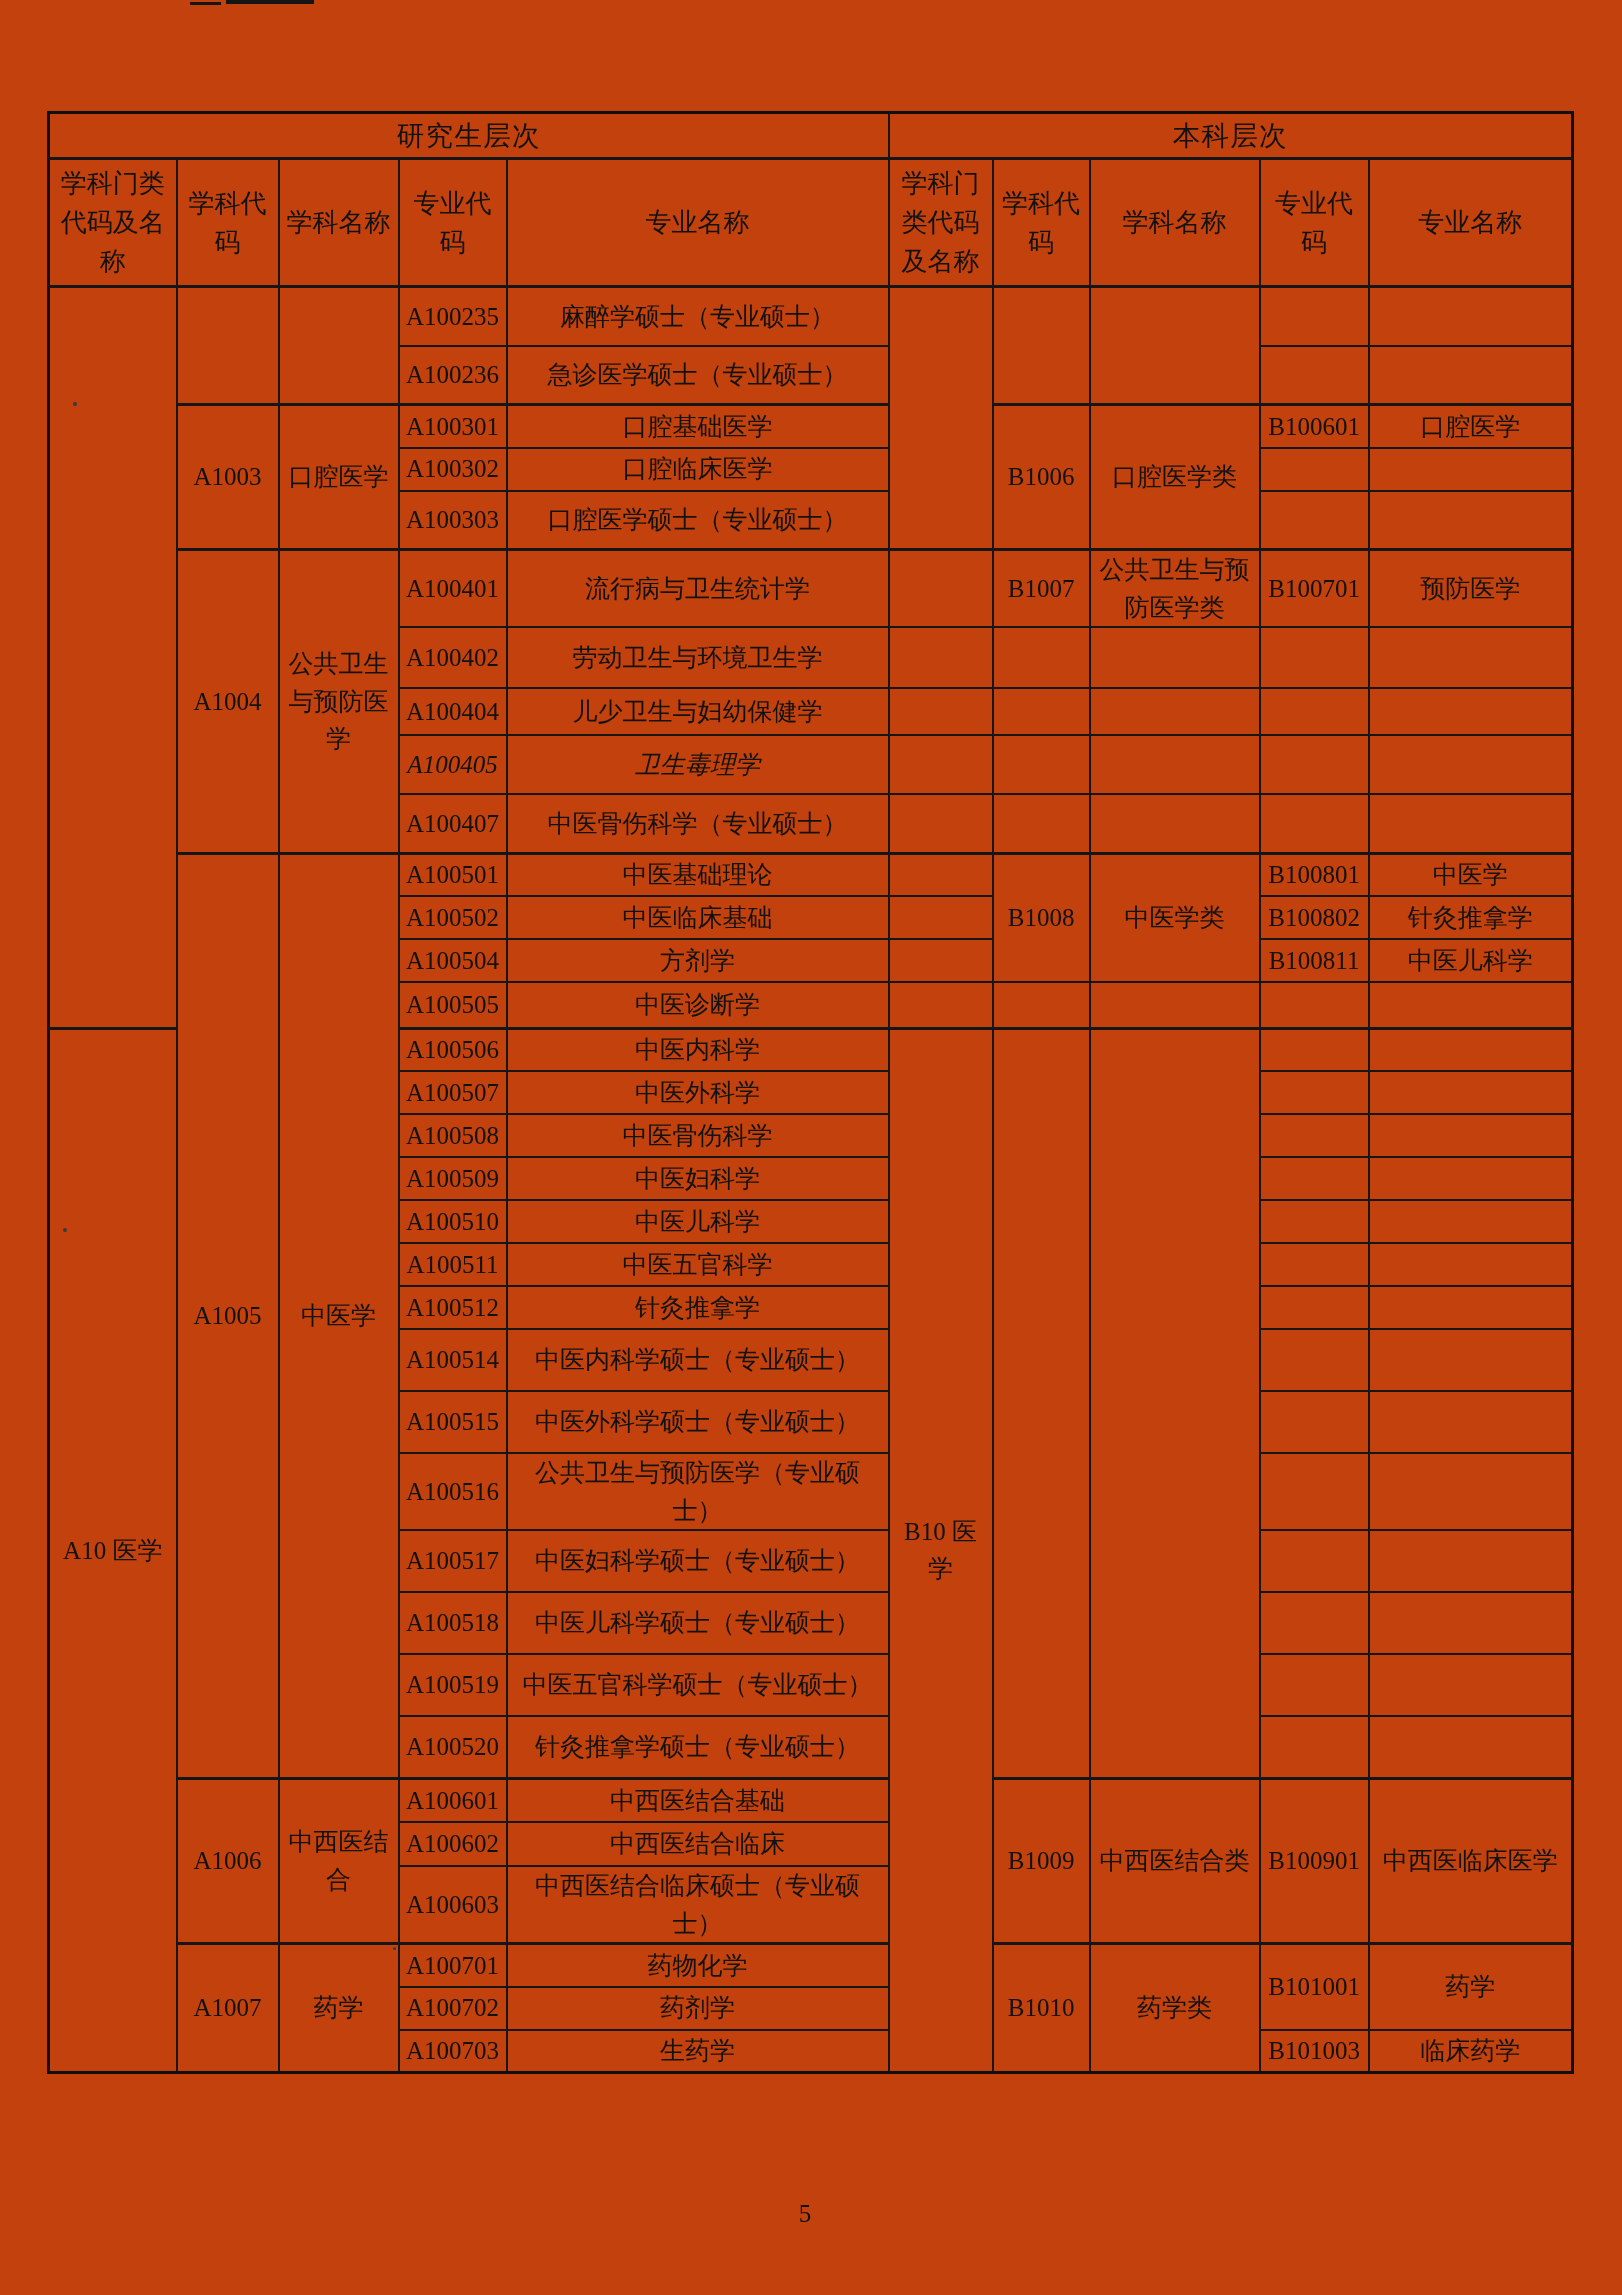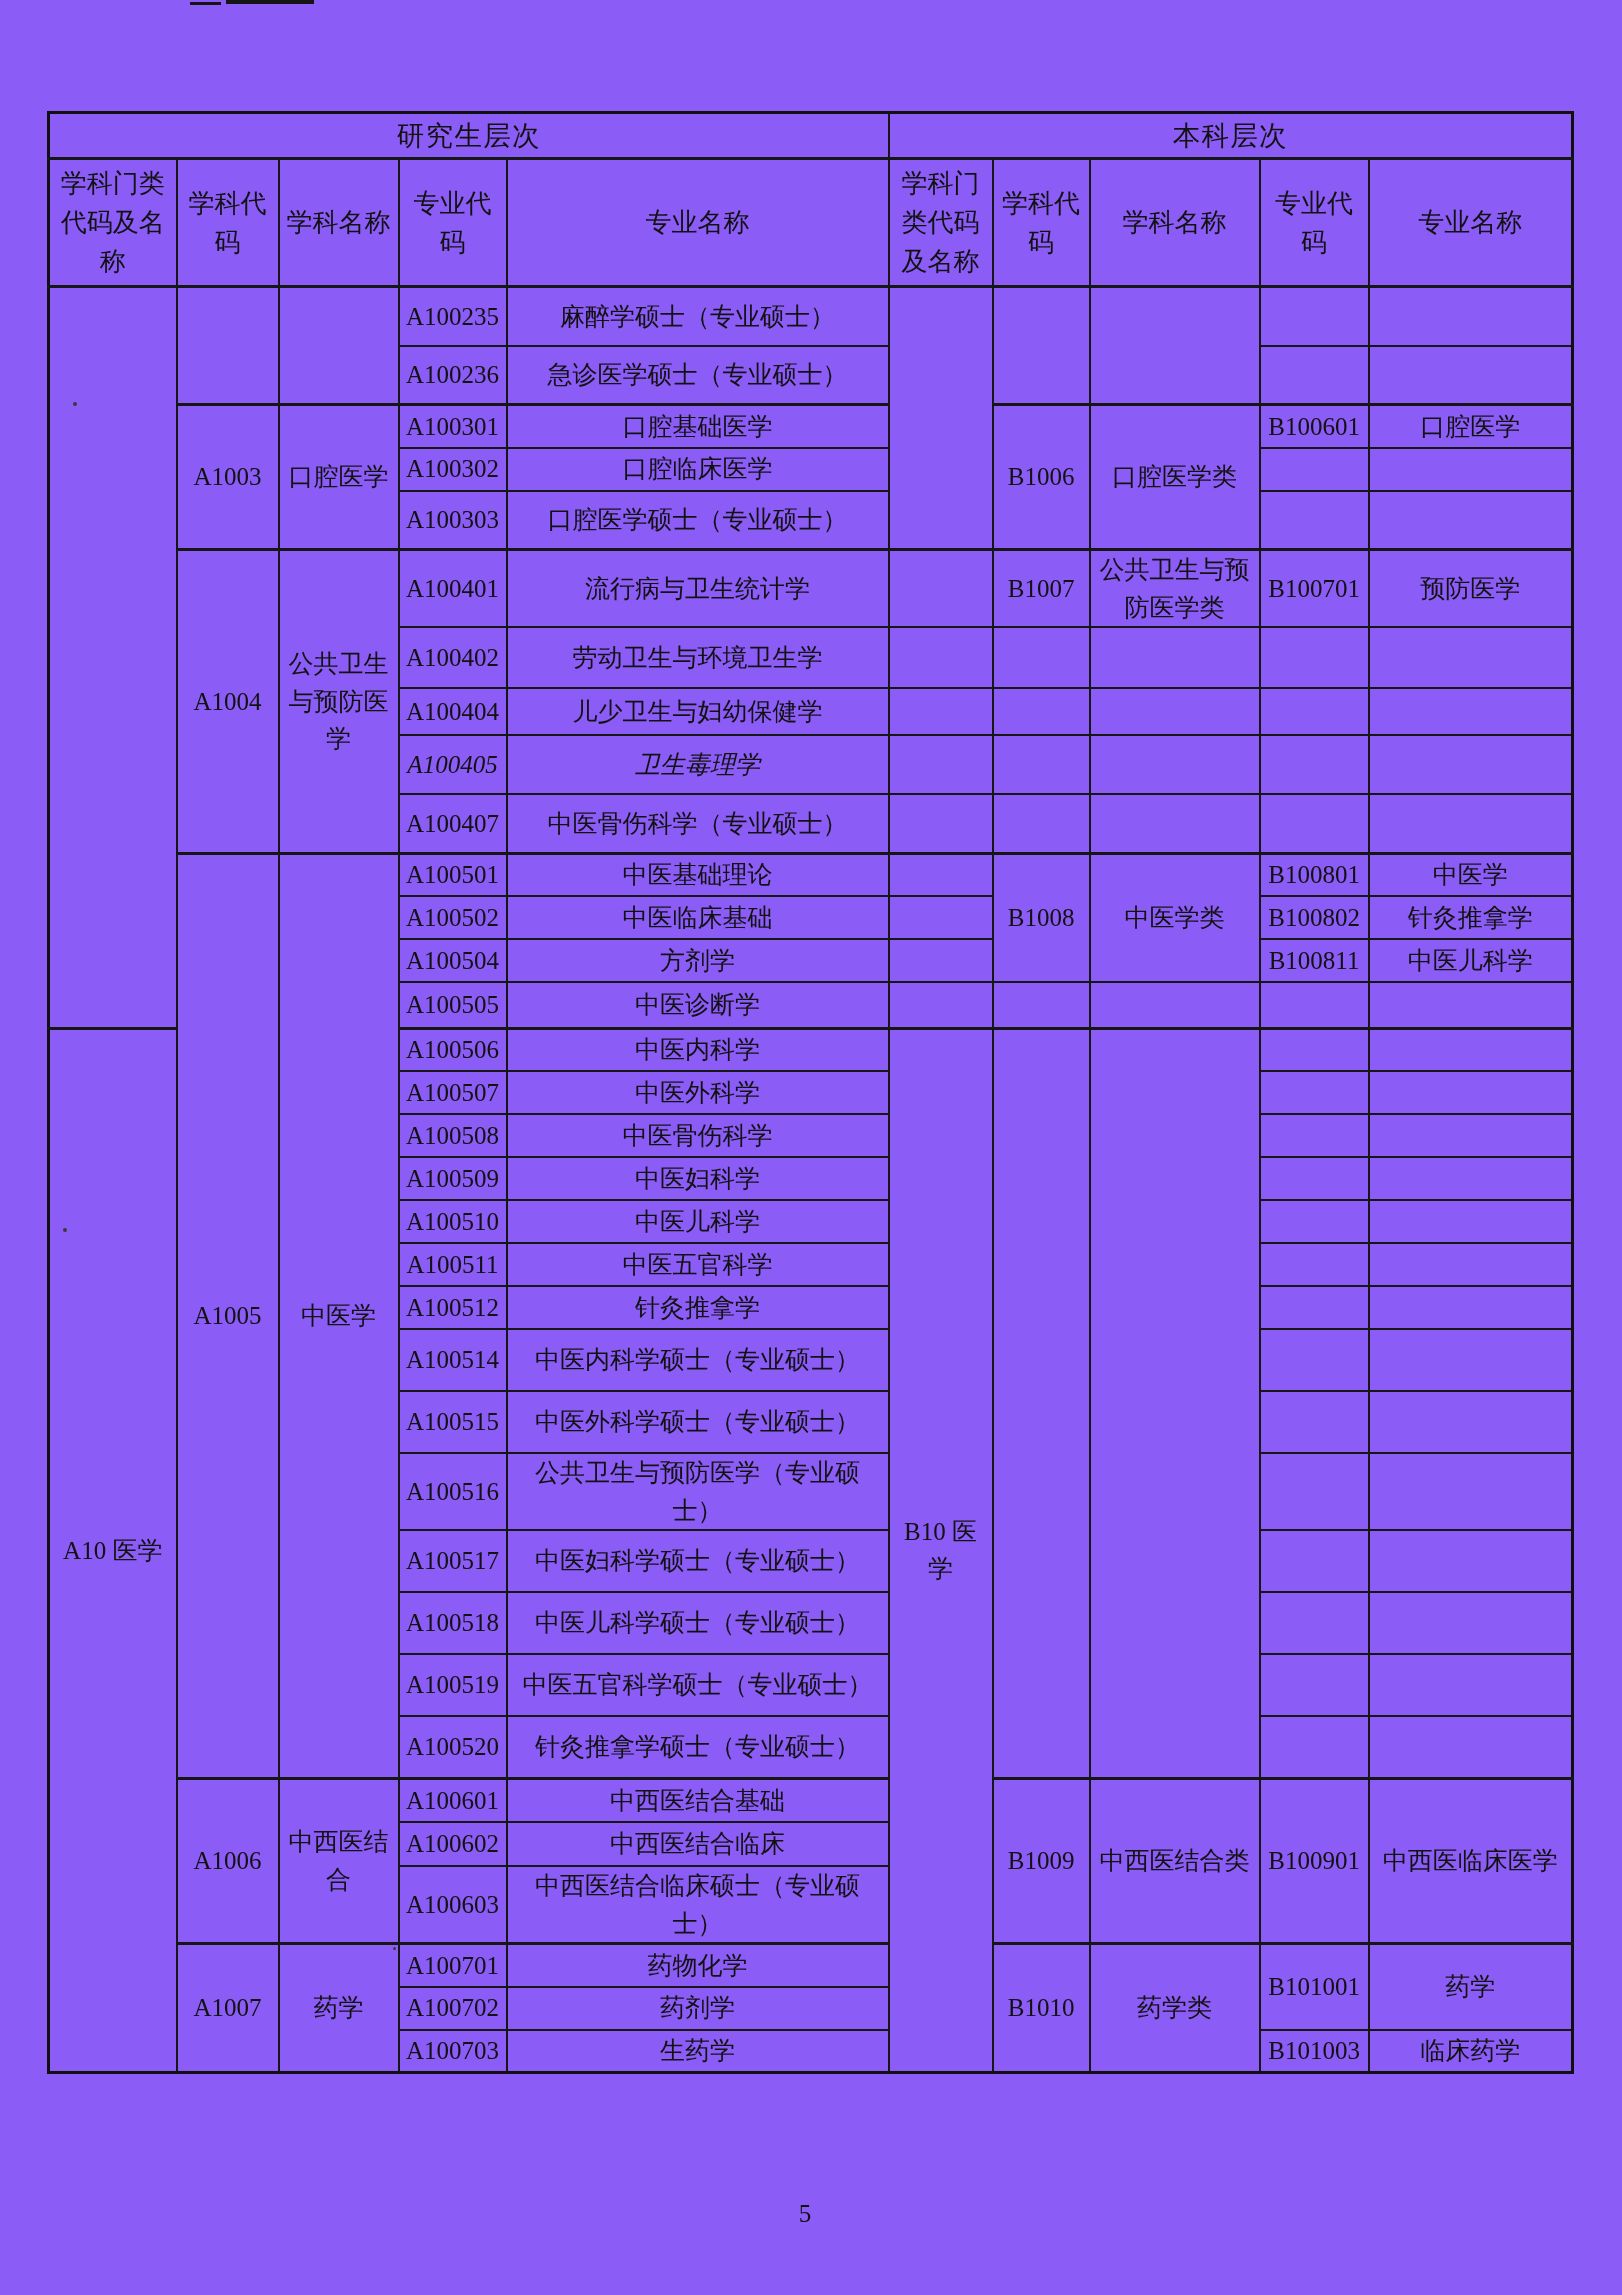--- a/index.html
+++ b/index.html
@@ -1,20 +1,20 @@
 <!DOCTYPE html>
 <html style="font-size:10.5px"><head>
 <meta charset="utf-8">
 <title>Document</title>
 <style>
   html,body{margin:0;padding:0;background:#e8e8e8;}
   .page{
     position:relative;
     width:1623px;height:2295px;
-    background:#8b5cf6;
+    background:#c2410c;
     font-family:"Liberation Serif","DejaVu Serif",serif;
     color:#121212;
     overflow:hidden;
   }
   
   .artifact{position:absolute;background:#151515;}
   .dot{position:absolute;background:#3a3a3a;border-radius:50%;}
   
   table.codes{
     position:absolute;left:47px;top:111px;

